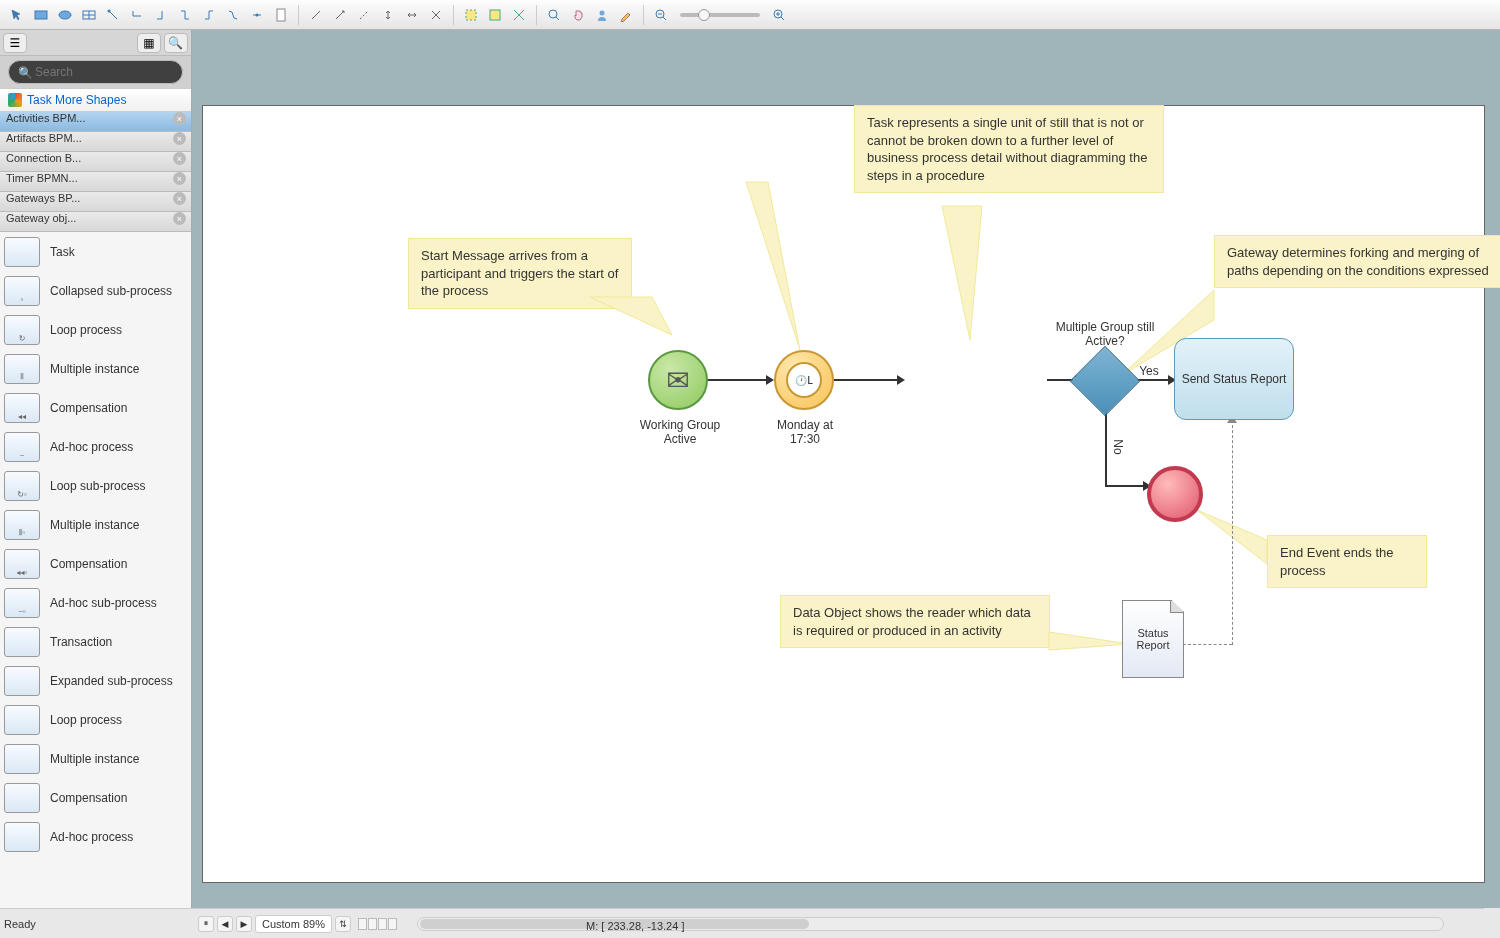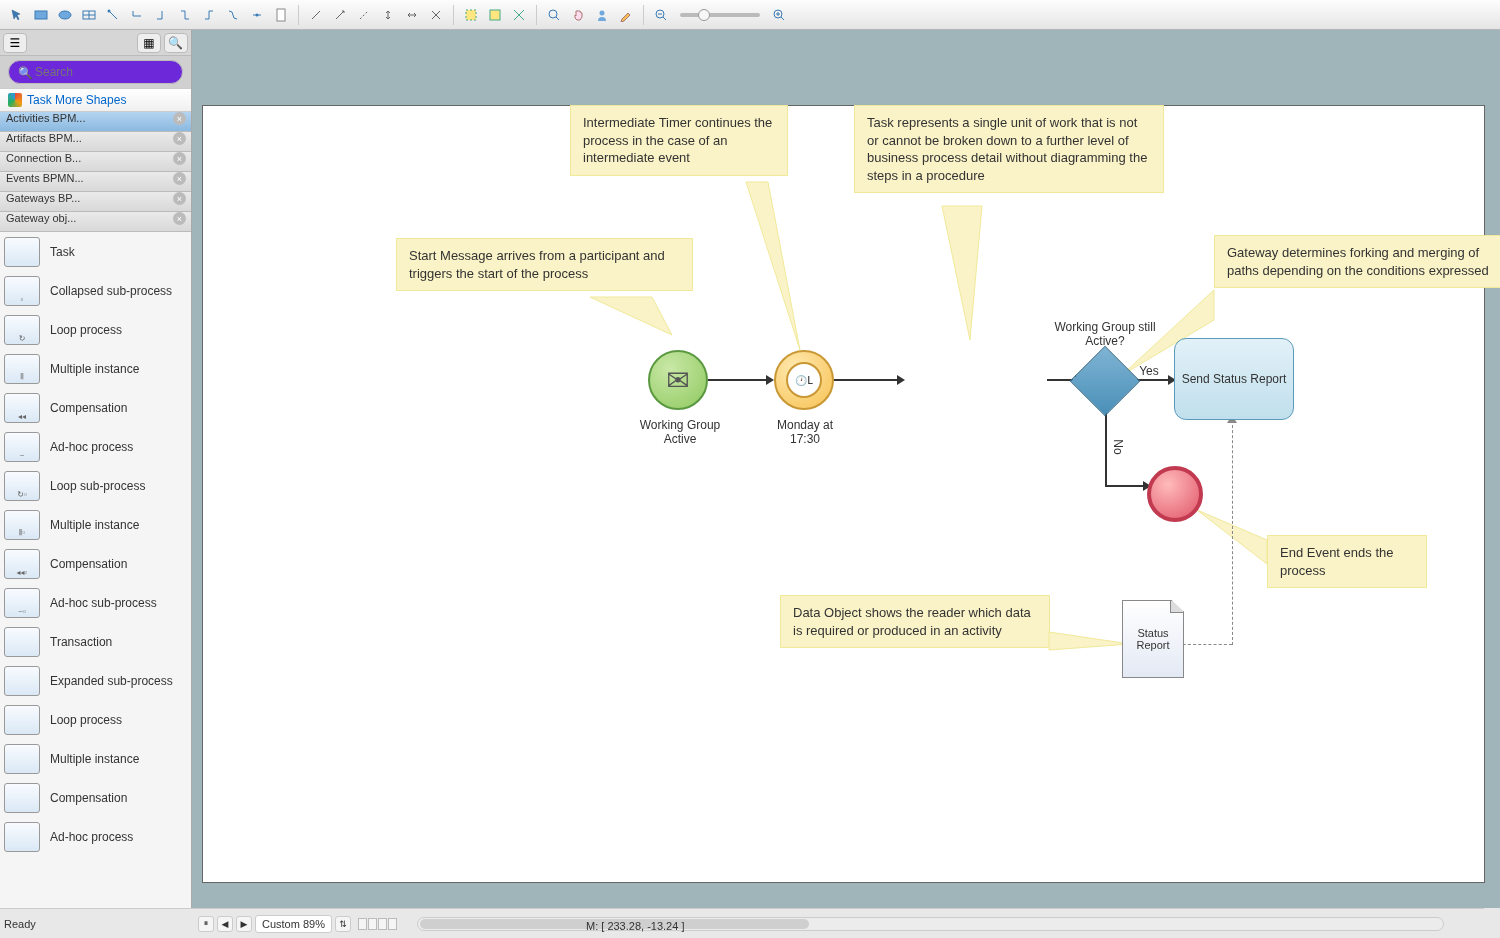--- a/index.html
+++ b/index.html
@@ -8,21 +8,21 @@
 .tb-btn{width:22px;height:22px;border:1px solid transparent;border-radius:3px;display:flex;align-items:center;justify-content:center;font-size:13px;cursor:pointer}
 .tb-sep{width:1px;height:20px;background:#ccc;margin:0 4px}
 .zoom-slider{width:80px;height:4px;background:#bbb;border-radius:2px;position:relative;margin:0 6px}
 .zoom-thumb{position:absolute;top:-4px;left:18px;width:12px;height:12px;border-radius:50%;background:#f7f7f7;border:1px solid #999}
 .main{display:flex;height:878px}
 .sidebar{width:192px;background:linear-gradient(#d0d0d0,#c9c9c9);border-right:1px solid #aaa;display:flex;flex-direction:column;overflow:hidden}
 .side-top{height:26px;display:flex;gap:3px;padding:3px;background:#d6d6d6;border-bottom:1px solid #bbb}
 .side-top-btn{width:24px;height:20px;border:1px solid #bbb;border-radius:4px;background:#eee;display:flex;align-items:center;justify-content:center;font-size:12px;cursor:pointer}
 .side-top-spacer{flex:1}
 .search-wrap{padding:4px 8px;background:#d0d0d0}
-.search-box{width:100%;height:24px;border-radius:12px;border:1px solid #bbb;background:#6d28d9;padding:0 10px 0 26px;font-size:12px;color:#aaa}
+.search-box{width:100%;height:24px;border-radius:12px;border:1px solid #bbb;background:#404040;padding:0 10px 0 26px;font-size:12px;color:#aaa}
 .search-icon-pos{position:absolute;margin-left:10px;margin-top:6px;color:#999;font-size:12px}
 .fms-row{height:24px;background:linear-gradient(#fff,#f0f0f0);border:1px solid #ccc;border-left:0;border-right:0;display:flex;align-items:center;padding:0 8px;font-size:12px;color:#0066cc;cursor:pointer}
 .fms-icon{width:14px;height:14px;margin-right:5px;background:conic-gradient(#e74c3c,#f39c12,#27ae60,#3498db);border-radius:2px}
 .cat-row{height:20px;background:linear-gradient(#eaeaea,#d8d8d8);border-bottom:1px solid #bbb;display:flex;align-items:flex-start;padding:0 6px;font-size:11px;color:#333;cursor:pointer;position:relative}
 .cat-row.active{background:linear-gradient(#b3d4f0,#8bb9e0)}
 .cat-close{position:absolute;right:5px;width:13px;height:13px;border-radius:50%;background:#bbb;color:#fff;font-size:9px;display:flex;align-items:center;justify-content:center}
 .shape-list{flex:1;overflow-y:auto;background:#f5f5f5}
 .shape-item{height:39px;display:flex;align-items:center;padding:12px 4px;font-size:12px;color:#333;cursor:pointer}
 .shape-thumb{width:36px;height:30px;border:1px solid #999;border-radius:3px;background:linear-gradient(#f8fbff,#dae8f5);margin-right:10px;position:relative;display:flex;align-items:flex-end;justify-content:center;padding-bottom:1px}
 .shape-thumb-inner{font-size:8px;color:#666}
@@ -242,21 +242,21 @@
         </div>
         <div class="cat-row">
           <span>Artifacts BPM...</span>
           <span class="cat-close">×</span>
         </div>
         <div class="cat-row">
           <span>Connection B...</span>
           <span class="cat-close">×</span>
         </div>
         <div class="cat-row">
-          <span>Events BPMN...</span>
+          <span>Timer BPMN...</span>
           <span class="cat-close">×</span>
         </div>
         <div class="cat-row">
           <span>Gateways BP...</span>
           <span class="cat-close">×</span>
         </div>
         <div class="cat-row">
           <span>Gateway obj...</span>
           <span class="cat-close">×</span>
         </div>
@@ -357,23 +357,22 @@
             <span class="shape-thumb-inner"></span>
           </span>
           <span>Ad-hoc process</span>
         </div>
       </div>
   </div>
 
   <div class="canvas-area">
     <div class="canvas-bg"></div>
 
-    <div class="callout" style="left:204px;top:208px;width:297px">Start Message arrives from a participant and triggers the start of the process</div>
-    <div class="callout" style="left:378px;top:75px;width:218px">Intermediate Timer continues the process in the case of an intermediate event</div>
-    <div class="callout" style="left:662px;top:75px;width:326px">Task represents a single unit of work that is not or cannot be broken down to a further level of business process detail without diagramming the steps in a procedure</div>
+    <div class="callout" style="left:216px;top:208px;width:224px">Start Message arrives from a participant and triggers the start of the process</div>
+    <div class="callout" style="left:662px;top:75px;width:326px">Task represents a single unit of still that is not or cannot be broken down to a further level of business process detail without diagramming the steps in a procedure</div>
     <div class="callout" style="left:1022px;top:205px;width:320px">Gateway determines forking and merging of paths depending on the conditions expressed</div>
     <div class="callout" style="left:588px;top:565px;width:270px">Data Object shows the reader which data is required or produced in an activity</div>
     <div class="callout" style="left:1075px;top:505px;width:160px">End Event ends the process</div>
 
     <svg style="position:absolute;left:0;top:0;width:100%;height:100%;pointer-events:none">
       <polygon points="398,267 480,305 460,267" fill="#faf3c7" stroke="#f0e999"></polygon>
       <polygon points="554,152 608,320 576,152" fill="#faf3c7" stroke="#f0e999"></polygon>
       <polygon points="750,176 778,310 790,176" fill="#faf3c7" stroke="#f0e999"></polygon>
       <polygon points="1022,260 930,345 1022,290" fill="#faf3c7" stroke="#f0e999"></polygon>
       <polygon points="1075,534 1005,480 1075,510" fill="#faf3c7" stroke="#f0e999"></polygon>
@@ -400,21 +399,21 @@
     <div class="node-start" style="left:456px;top:320px">✉</div>
     <div class="node-label" style="left:440px;top:388px;width:96px">Working Group Active</div>
 
     <div class="node-timer" style="left:582px;top:320px">
         <div class="timer-inner">🕐L</div>
       </div>
     <div class="node-label" style="left:578px;top:388px;width:70px">Monday at 17:30</div>
 
 
     <div class="node-gateway" style="left:888px;top:326px"></div>
-    <div class="node-label" style="left:858px;top:290px;width:110px">Working Group still Active?</div>
+    <div class="node-label" style="left:858px;top:290px;width:110px">Multiple Group still Active?</div>
     <div class="node-label" style="left:942px;top:334px;width:30px">Yes</div>
     <div class="node-label" style="left:916px;top:410px;width:20px;transform:rotate(90deg)">No</div>
 
     <div class="node-task" style="left:982px;top:308px;width:120px;height:82px">Send Status Report</div>
 
     <div class="node-end" style="left:955px;top:436px"></div>
 
     <div class="node-doc" style="left:930px;top:570px">
       <div class="doc-fold"></div>
       <span>Status Report</span>

